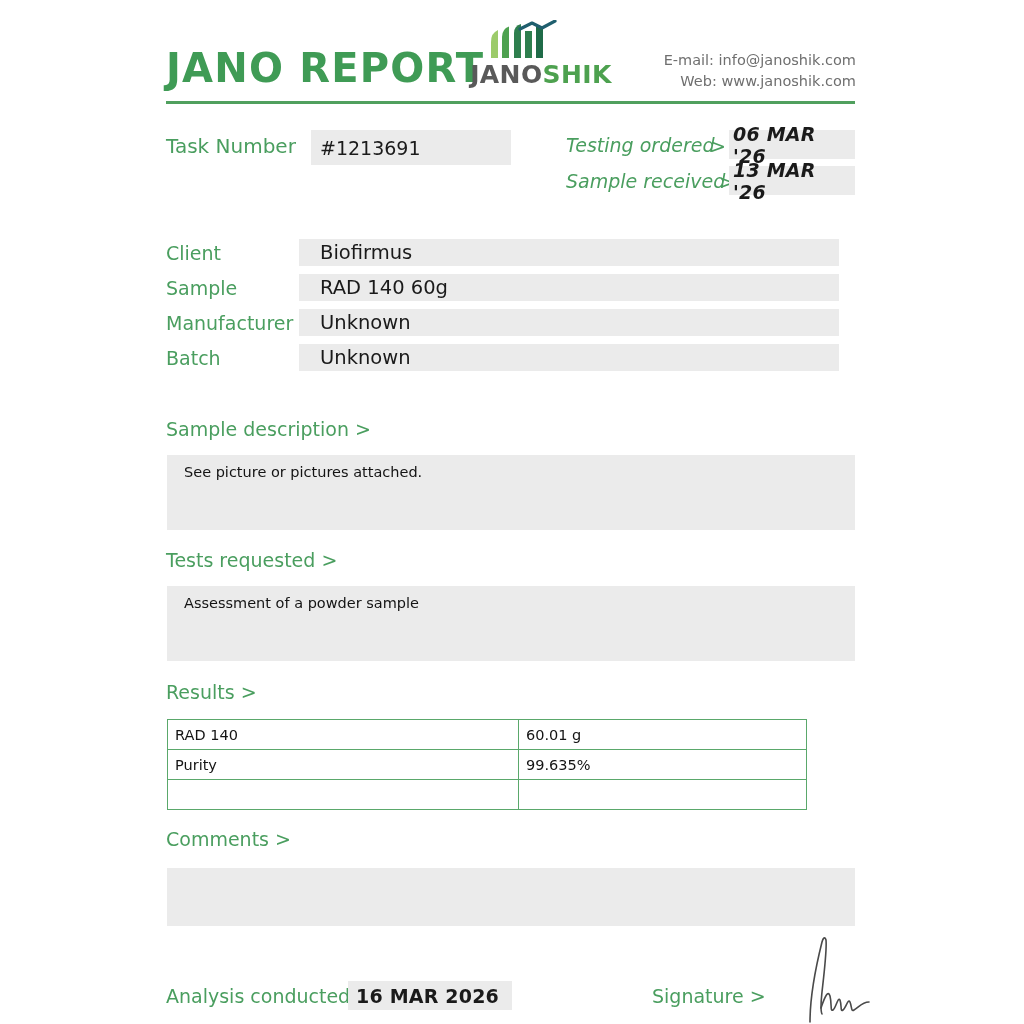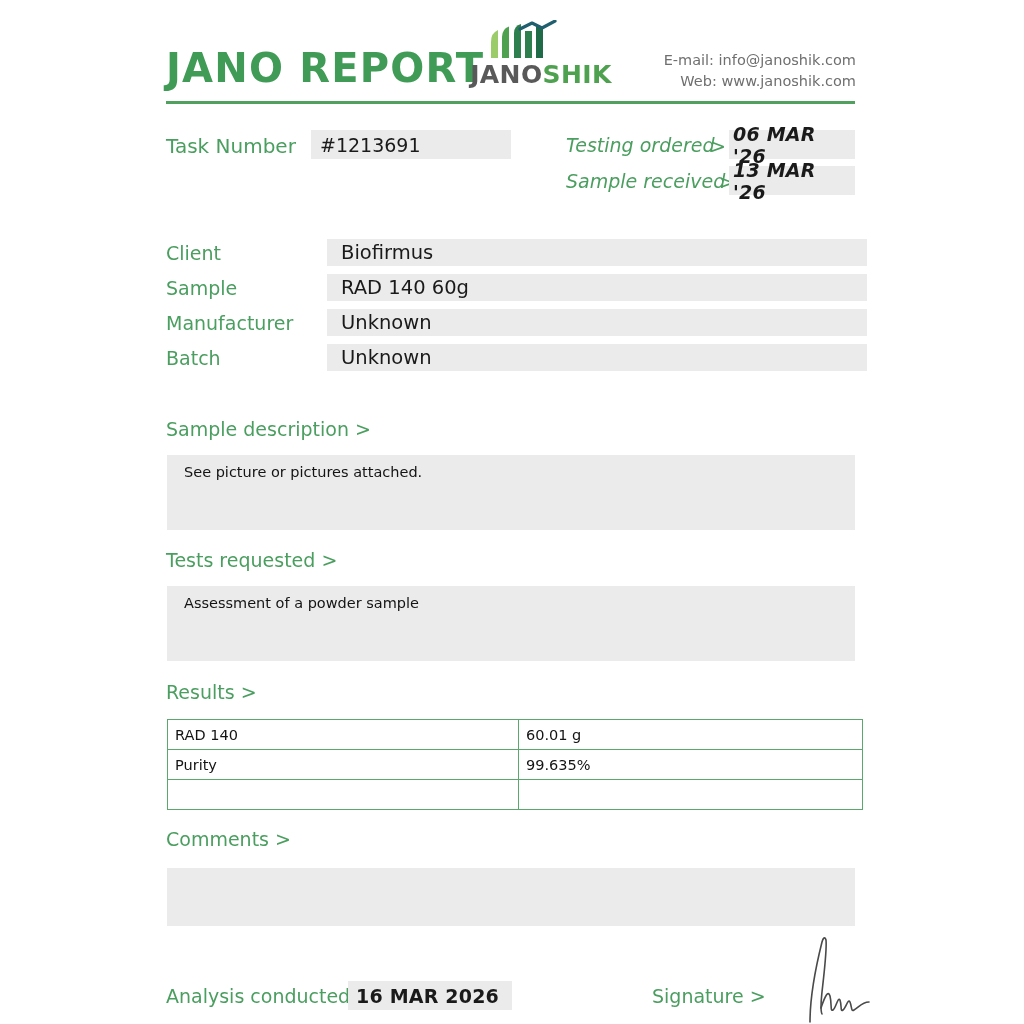--- a/index.html
+++ b/index.html
@@ -115,21 +115,21 @@
     position: absolute;
     left: 166px;
     top: 136px;
     font-size: 20px;
   }
   .task-box {
     position: absolute;
     left: 311px;
     top: 130px;
     width: 200px;
-    height: 29px;
+    height: 35px;
     padding-left: 9px;
     font-size: 19px;
     box-sizing: border-box;
   }
 
   .dates {
     position: absolute;
     left: 566px;
     top: 130px;
     width: 289px;
@@ -176,25 +176,25 @@
     height: 27px;
     margin-bottom: 8px;
   }
   .info-row .ilabel {
     position: absolute;
     left: 0;
     top: 5px;
   }
   .info-row .ibox {
     position: absolute;
-    left: 161px;
+    left: 133px;
     top: 0;
     width: 540px;
     height: 27px;
-    padding-left: 14px;
+    padding-left: 21px;
     font-size: 19.5px;
     box-sizing: border-box;
   }
 
   
   .section-head {
     position: absolute;
     left: 166px;
     font-size: 19px;
   }
@@ -207,21 +207,21 @@
     padding: 9px 0 0 17px;
     font-size: 14.5px;
     color: #141414;
   }
 
   
   .results-table {
     position: absolute;
     left: 167px;
     top: 719px;
-    width: 696px;
+    width: 640px;
     border-collapse: collapse;
     table-layout: fixed;
     border-radius: 15px;
   }
   .results-table td {
     border: 1px solid #5aa86b;
     height: 29px;
     padding: 0 0 0 7px;
     font-size: 14.5px;
     color: #141414;

